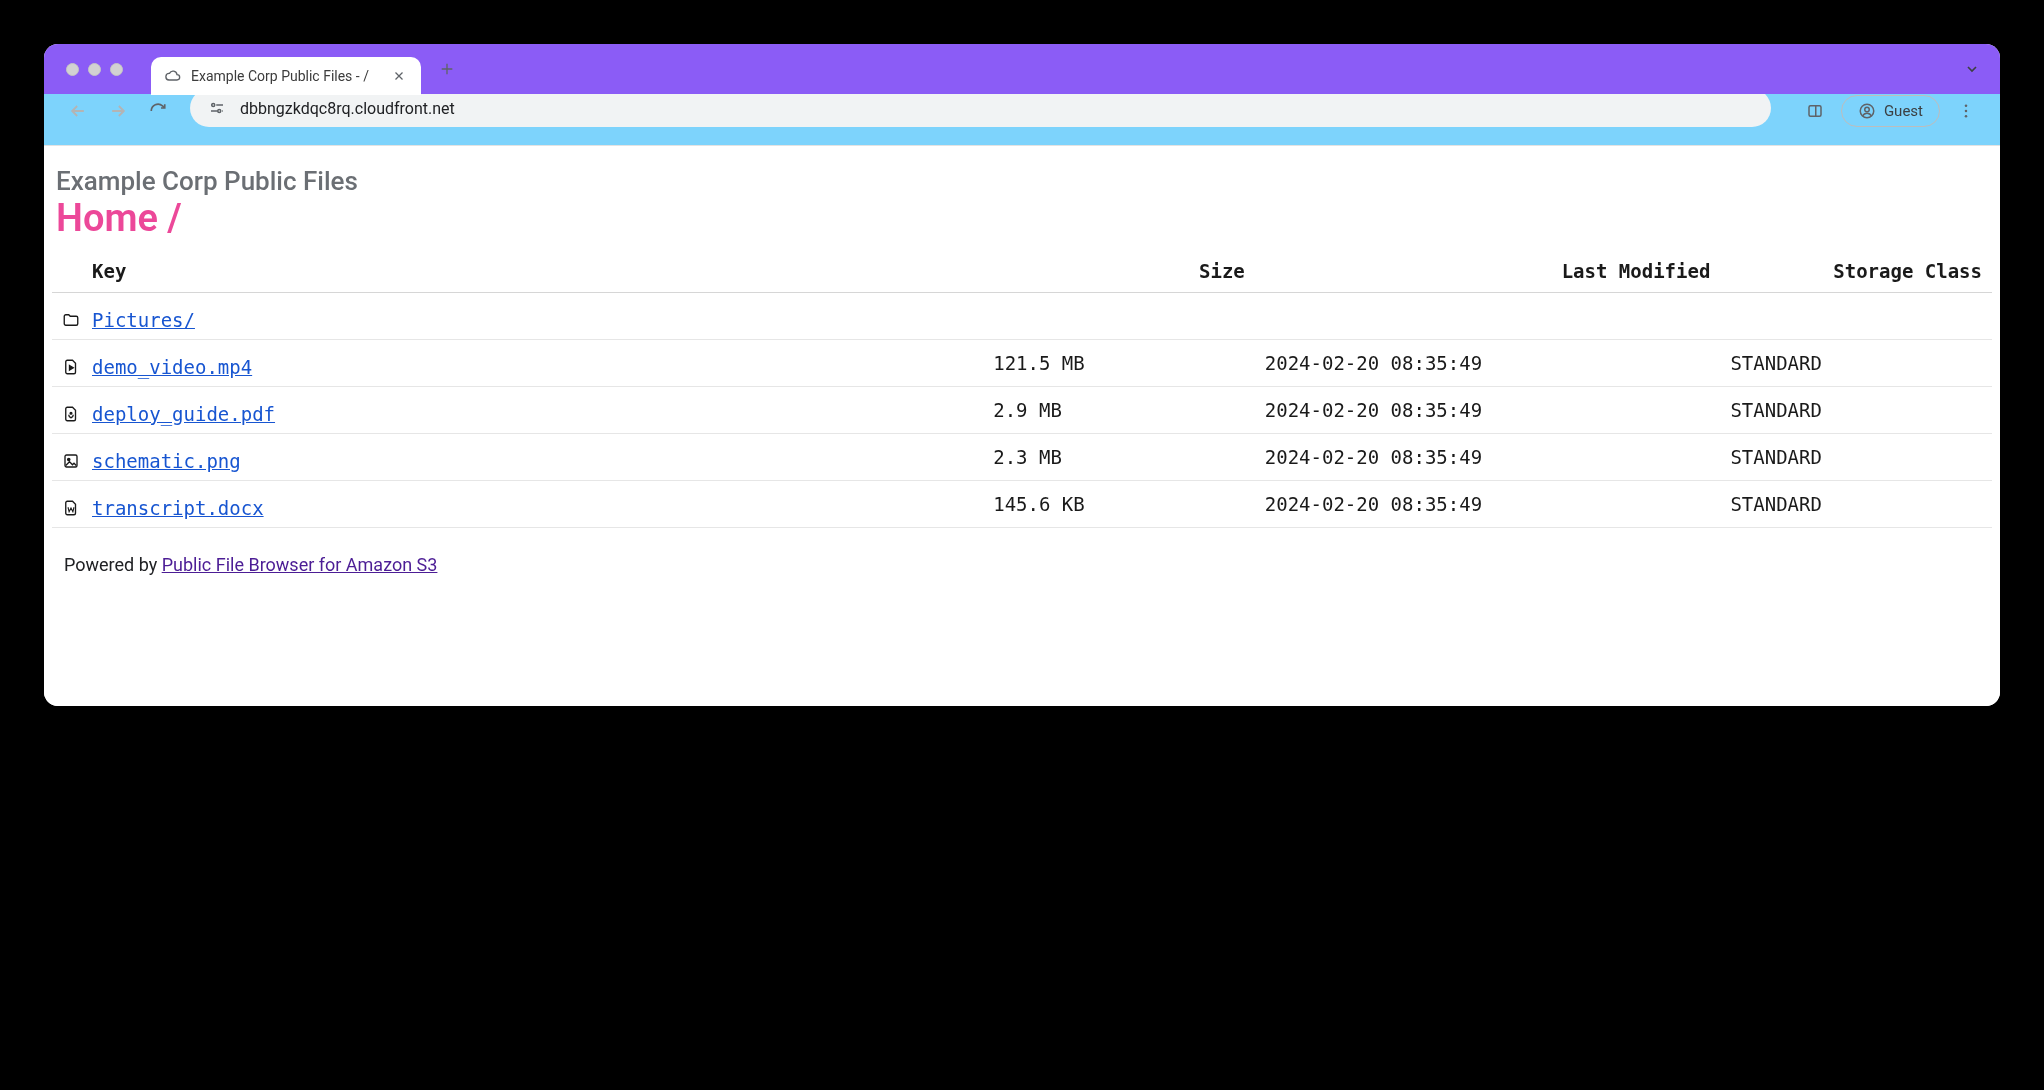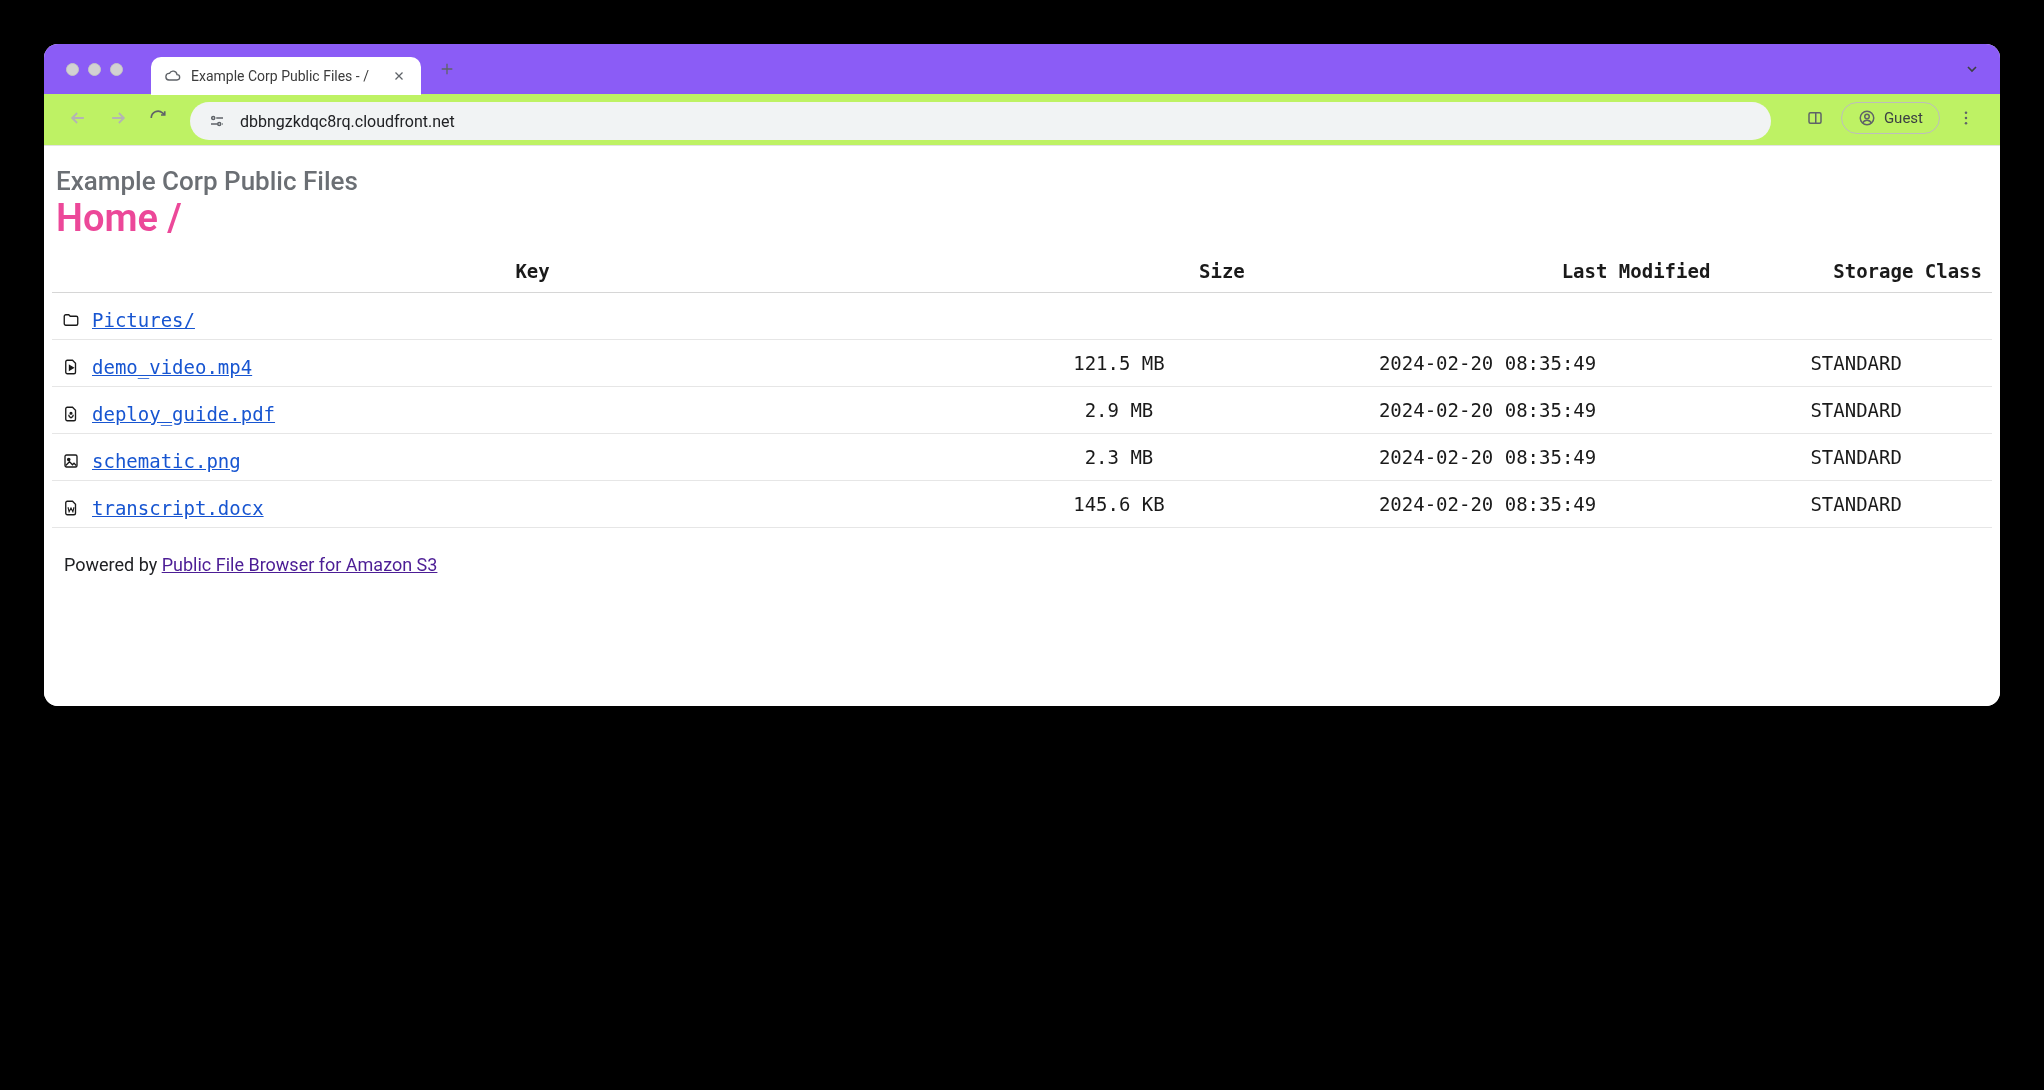--- a/index.html
+++ b/index.html
@@ -36,24 +36,24 @@
       align-self: flex-end;
       min-width: 270px;
     }
     .tab-title { font-size: 14px; color: #3c3c3c; flex: 1; white-space: nowrap; overflow: hidden; text-overflow: ellipsis;}
     .tab-close { color: #5f6368; font-size: 14px; cursor: pointer; padding: 2px;}
     .tab-icon { width: 16px; height: 16px; display: inline-flex; align-items: center; justify-content: center; }
     .new-tab { margin-left: 14px; color: #5f6368; font-size: 20px; cursor: pointer; padding: 4px;}
     .chrome-top-right { margin-left: auto; display: flex; align-items: center; gap: 10px;}
     .chevron-down { color: #5f6368; padding: 4px 8px; cursor: pointer;}
     .toolbar {
-      background: #bef264;
+      background: #7dd3fc;
       display: flex;
-      align-items: flex-start;
-      padding: 8px 18px;
+      align-items: flex-end;
+      padding: 18px 18px;
       height: 52px;
       gap: 8px;
       border-bottom: 1px solid #e3e3e3;
     }
     .nav-btn { width: 32px; height: 32px; display: flex; align-items: center; justify-content: center; color: #5f6368; cursor: pointer; border-radius: 50%;}
     .nav-btn.disabled { color: #b4b4b4; }
     .omnibox {
       flex: 1;
       background: #f1f3f4;
       border-radius: 20px;
@@ -78,33 +78,33 @@
     .subtitle { font-size: 26px; color: #6b6f74; padding: 4px 8px 0 8px; font-weight: 500;}
     .breadcrumb { font-size: 38px; font-weight: 600; color: #ec4899; padding: 0 8px 14px 8px; }
     table.listing {
       width: calc(100% - 8px);
       border-collapse: collapse;
       font-family: ui-monospace, "SF Mono", Menlo, Consolas, monospace;
       font-size: 19px;
       margin: 0 4px;
     }
     table.listing th {
-      text-align: center; font-weight: 700;
+      text-align: left; font-weight: 700;
       padding: 6px 10px 10px 10px;
       border-bottom: 1px solid #d6d6d6;
       color: #1a1a1a;
     }
     table.listing th.right { text-align: right; }
     table.listing td {
       padding: 8px 10px;
       border-bottom: 1px solid #e6e6e6;
       vertical-align: middle;
       color: #1a1a1a;
     }
-    table.listing td.right { text-align: center; }
+    table.listing td.right { text-align: left; }
     .key-cell { display: flex; align-items: center; gap: 12px; margin-top: 8px; }
     .file-icon { width: 18px; height: 18px; flex-shrink: 0; display: inline-flex; align-items:center; justify-content:center;}
     .file-link { color: #1755d1; text-decoration: underline; cursor: pointer; }
     .footer { padding: 26px 16px; font-size: 18px; color: #202124; }
     .footer a { color: #4c1d95; text-decoration: underline; cursor: pointer;}
     .col-key { width: 48%; padding-left: 40px !important;}
     .col-size { width: 14%; }
     .col-mod { width: 24%; }
     .col-class { width: 14%; }
     svg { display: block; }

